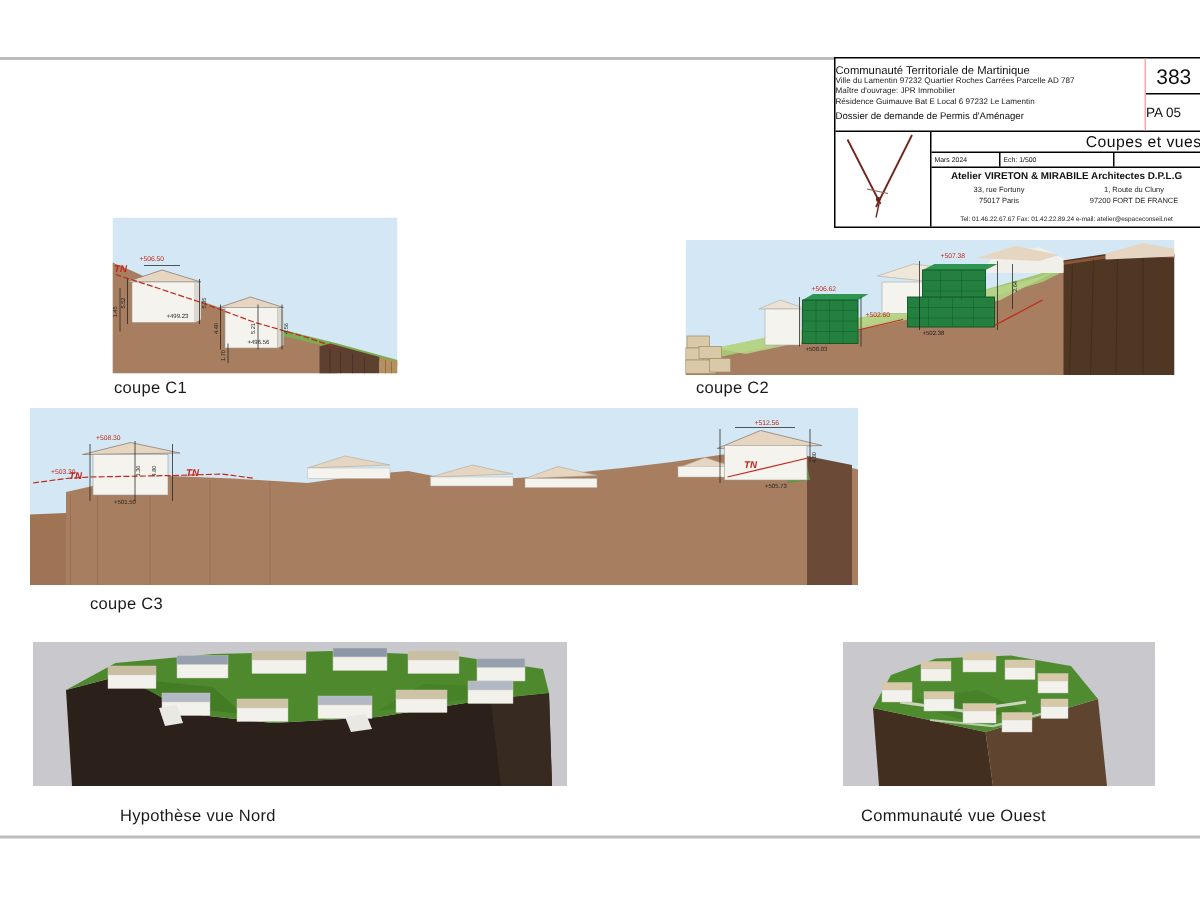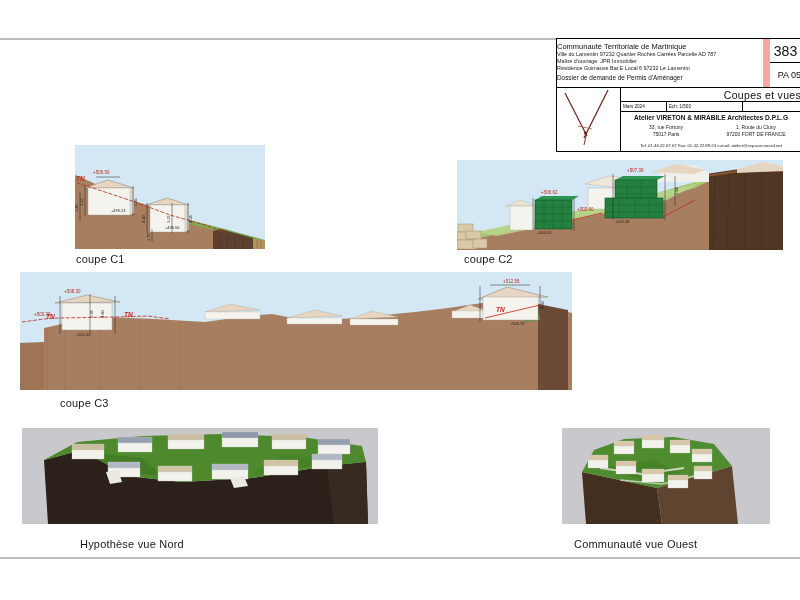--- a/index.html
+++ b/index.html
@@ -14,23 +14,23 @@
   .rule{position:absolute;background:var(--rule)}
   .viewlabel{position:absolute;font-size:11px;color:#1a1a1a;letter-spacing:.2px}
 
   
   .tb{position:absolute;left:556px;top:38px;width:246px;height:114px;border:1px solid #000;background:#fff;font-size:6px}
   .tb-row1{display:flex;height:49px;border-bottom:1px solid #000}
   .tb-org-cell{flex:1;text-align:left;padding-top:3px;line-height:1.25}
   .t-org{font-size:7.5px}
   .t-sm{font-size:5.4px;color:#222}
   .t-dossier{font-size:6.4px;margin-top:2px}
-  .tb-numcol{width:38px;border-left:7px solid #fca5a5;display:flex;flex-direction:column}
+  .tb-numcol{width:38px;border-left:1px solid #fca5a5;display:flex;flex-direction:column}
   .t-num{height:24px;font-size:14px;text-align:center;line-height:24px;border-bottom:1px solid #000}
-  .t-code{flex:1;font-size:9px;text-align:right;line-height:24px}
+  .t-code{flex:1;font-size:9px;text-align:left;line-height:24px}
   .tb-row2{display:flex;height:63px}
   .tb-logo{width:64px;border-right:1px solid #000}
   .tb-right{flex:1;display:flex;flex-direction:column}
   .t-title{height:14px;font-size:10.5px;text-align:right;line-height:14px;border-bottom:1px solid #000;letter-spacing:.3px}
   .tb-meta{display:flex;height:10px;border-bottom:1px solid #000}
   .t-meta{font-size:4.6px;line-height:9px;padding-left:2px;border-right:1px solid #000}
   .t-meta.m1{width:46px}.t-meta.m2{width:76px}.t-meta.m3{flex:1;border-right:none}
   .t-arch{height:12px;font-size:6.6px;font-weight:bold;text-align:center;line-height:12px}
   .tb-addr{display:flex;height:17px}
   .t-addr{flex:1;text-align:center;font-size:5px;line-height:1.4;color:#222}

